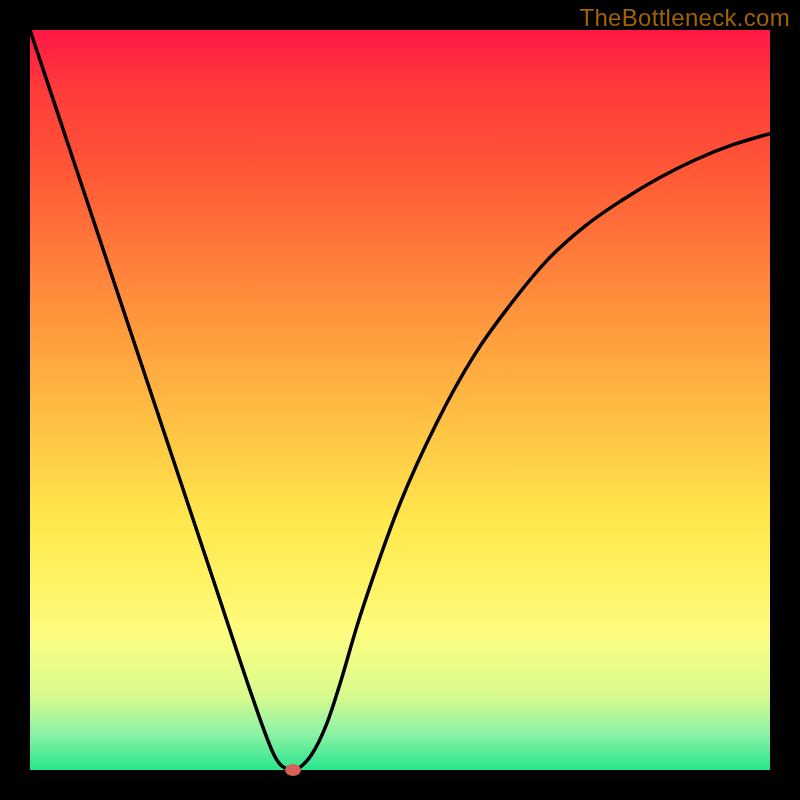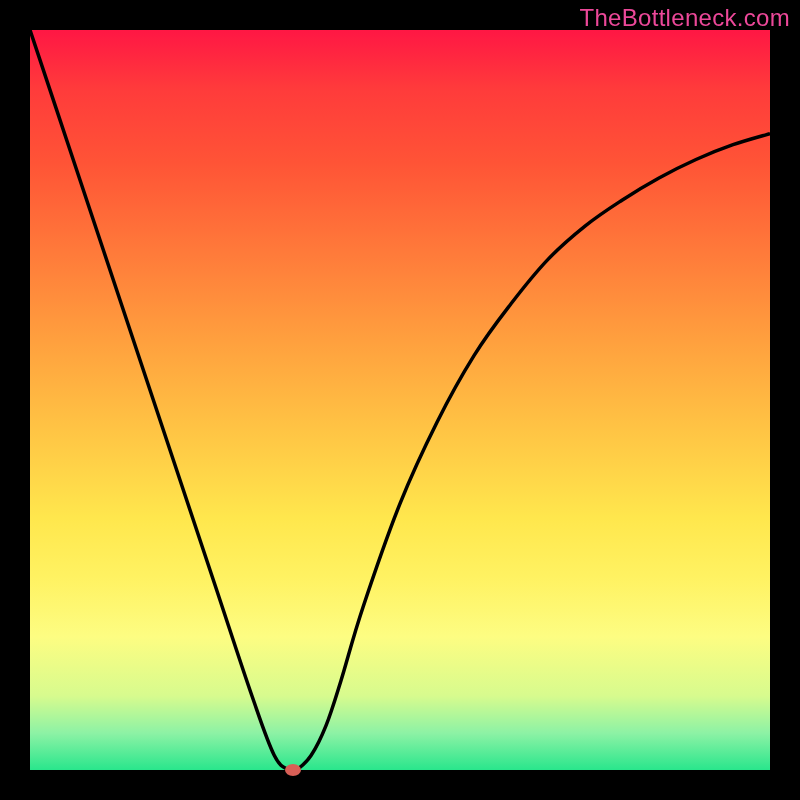--- a/index.html
+++ b/index.html
@@ -37,21 +37,21 @@
       #fdfd82 82%,
       #d7fb8e 90%,
       #8df2a5 95%,
       #29e68c 100%
     );
   }
   .watermark {
     position: absolute;
     top: 4px;
     right: 10px;
-    color: #ec4899;
+    color: #a16207;
     font-size: 24px;
     font-weight: 500;
     letter-spacing: 0.3px;
   }
   svg.curve {
     position: absolute;
     top: 0;
     left: 0;
     width: 740px;
     height: 740px;

